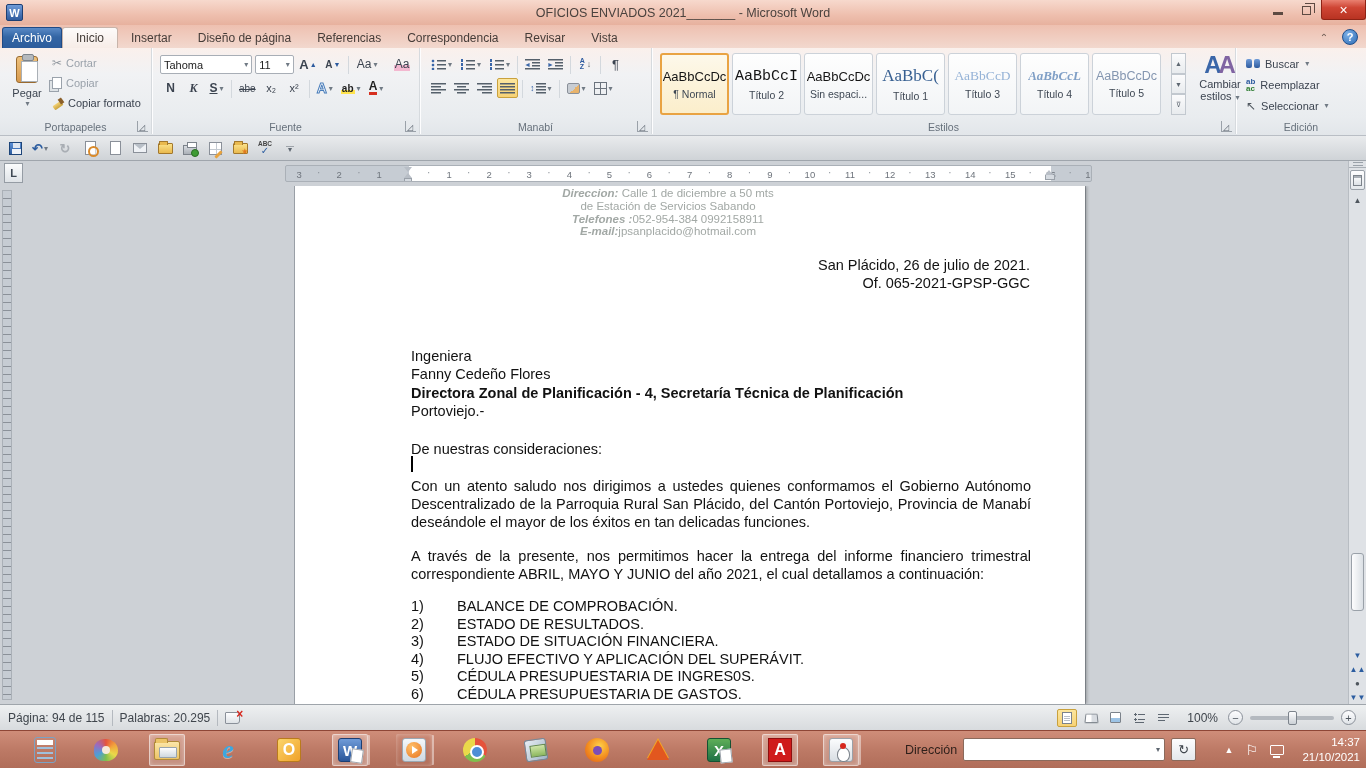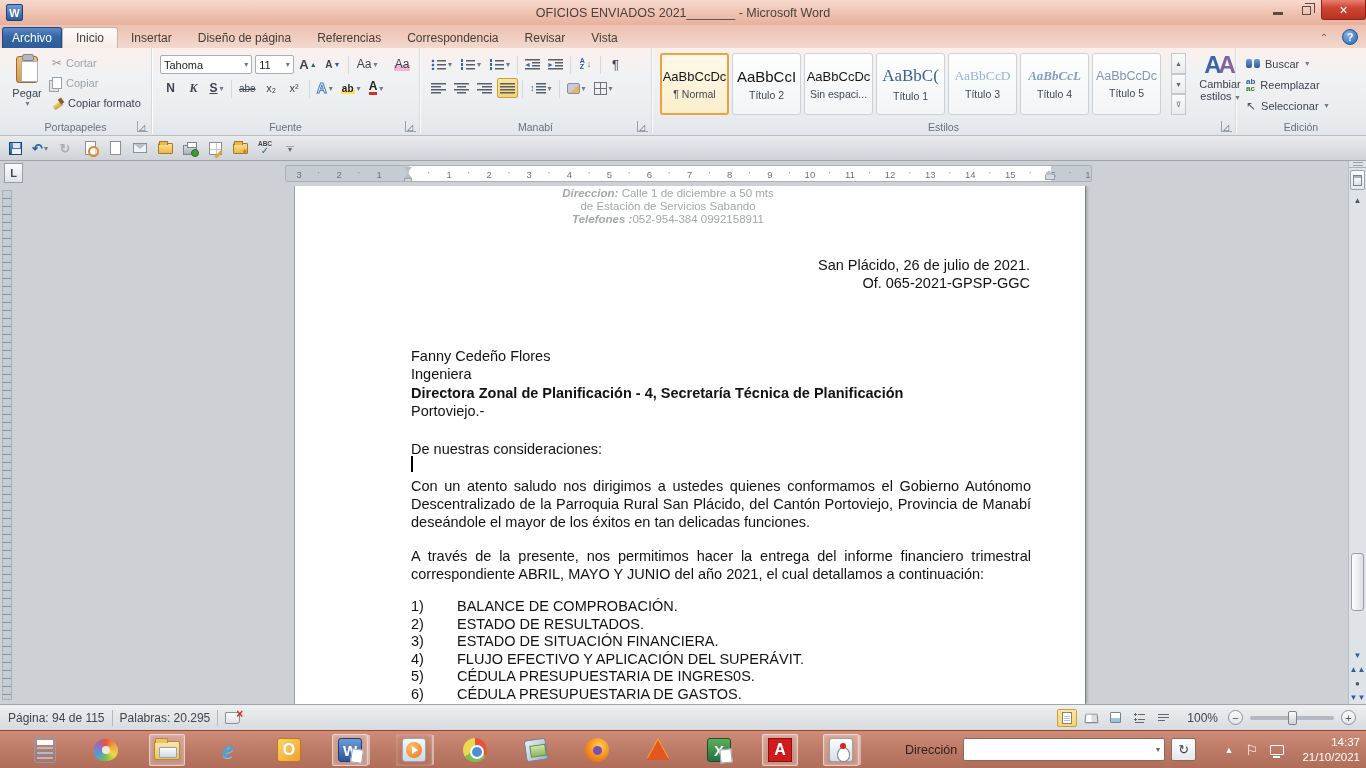--- a/index.html
+++ b/index.html
@@ -93,21 +93,21 @@
   .bordericon{width:13px;height:13px;border:1px solid #6b737d;background-image:linear-gradient(#6b737d,#6b737d),linear-gradient(#6b737d,#6b737d);background-size:13px 1px,1px 13px;background-position:0 5.5px,5.5px 0;background-repeat:no-repeat}
 
   
   .chips{position:absolute;left:8px;top:5px;display:flex;gap:3px}
   .chip{width:69px;height:62px;background:linear-gradient(#fefefe,#f2f4f6);border:1px solid #ccd2d9;border-radius:3px;
     display:flex;flex-direction:column;align-items:center;justify-content:center;gap:4px}
   .chip.sel{border:2px solid #e9a343;background:linear-gradient(#fdf8ea,#fbeecb)}
   .chip .pv{white-space:nowrap;overflow:hidden;max-width:64px}
   .chip .cl{font-size:10.5px;color:#3f4854;white-space:nowrap}
   .c0 .pv{font-size:13px;color:#141414}
-  .c1 .pv{font-family:Liberation Sans, sans-serif;font-size:15px;color:#141414}
+  .c1 .pv{font-family:Liberation Mono, monospace;font-size:15px;color:#141414}
   .c2 .pv{font-size:13px;color:#141414}
   .c3 .pv{font-family:"Liberation Serif",serif;font-size:17px;color:#365f91}
   .c4 .pv{font-family:"Liberation Serif",serif;font-size:13.5px;color:#95b3d7}
   .c5 .pv{font-family:"Liberation Serif",serif;font-size:13px;color:#7f9fc6;font-style:italic;font-weight:bold}
   .c6 .pv{font-size:12.5px;color:#8496b0}
   .stylescroll{position:absolute;left:519px;top:5px;width:15px;height:62px;display:flex;flex-direction:column}
   .ssb{flex:1;border:1px solid #c2c8cf;background:linear-gradient(#fbfbfc,#e8ebee);font-size:7px;color:#5e6771;display:flex;align-items:center;justify-content:center}
   .chstyles{position:absolute;left:540px;top:4px;width:56px;height:72px;display:flex;flex-direction:column;align-items:center;border-radius:2px}
   .aa-big{font-size:24px;font-weight:bold;line-height:26px}
   .aa-big .a1{color:#3a66a8}.aa-big .a2{color:#8064a2;margin-left:-3px}
@@ -604,28 +604,29 @@
     </div>
   </div>
 
   <div class="docarea">
     <div class="vruler"></div>
     <div class="page">
       <div class="doc hdr">
         <div><b>Direccion:</b><span> Calle 1 de diciembre a 50 mts</span></div>
         <div><b></b><span>de Estación de Servicios Sabando</span></div>
         <div><b>Telefones :</b><span>052-954-384   0992158911</span></div>
+        <div><b>E-mail:</b><span>jpsanplacido@hotmail.com</span></div>
       </div>
       <div class="doc dateblk">
         <div>San Plácido, 26 de julio de 2021.</div>
         <div>Of. 065-2021-GPSP-GGC</div>
       </div>
       <div class="doc addr">
+        <div>Ingeniera</div>
         <div>Fanny Cedeño Flores</div>
-        <div>Ingeniera</div>
         <div style="font-weight:bold">Directora Zonal de Planificación - 4, Secretaría Técnica de Planificación</div>
         <div>Portoviejo.-</div>
       </div>
       <div class="doc salut">De nuestras consideraciones:</div>
       <div class="caret"></div>
       <div class="doc p1">Con un atento saludo nos dirigimos a ustedes quienes conformamos el Gobierno Autónomo Descentralizado de la Parroquia Rural San Plácido, del Cantón Portoviejo, Provincia de Manabí deseándole el mayor de los éxitos en tan delicadas funciones.</div>
       <div class="doc p2">A través de la presente, nos permitimos hacer la entrega del informe financiero trimestral correspondiente ABRIL, MAYO Y JUNIO del año 2021, el cual detallamos a continuación:</div>
       <div class="doc dlist">
         <div class="li-row">
             <span class="n">1)</span>

